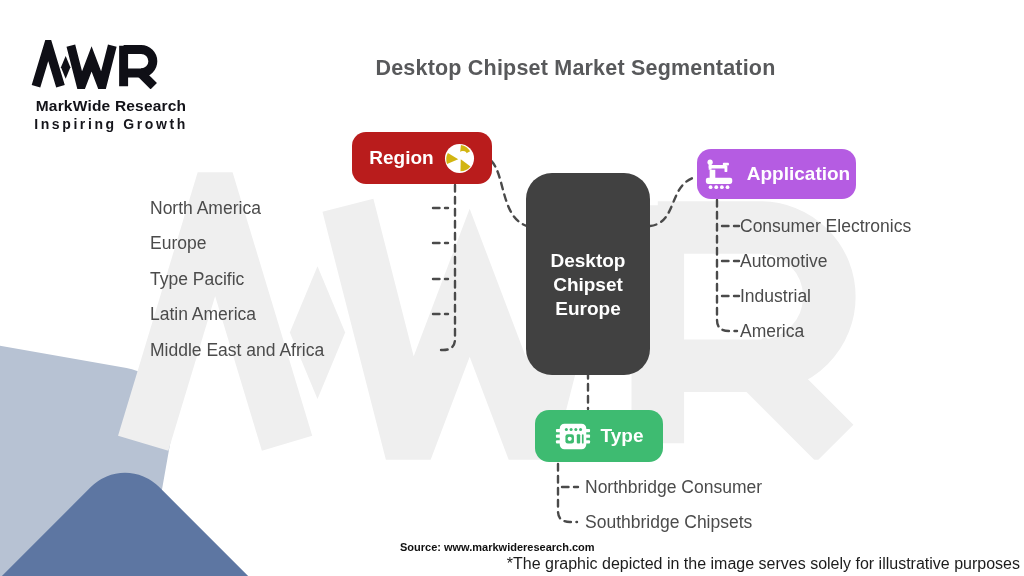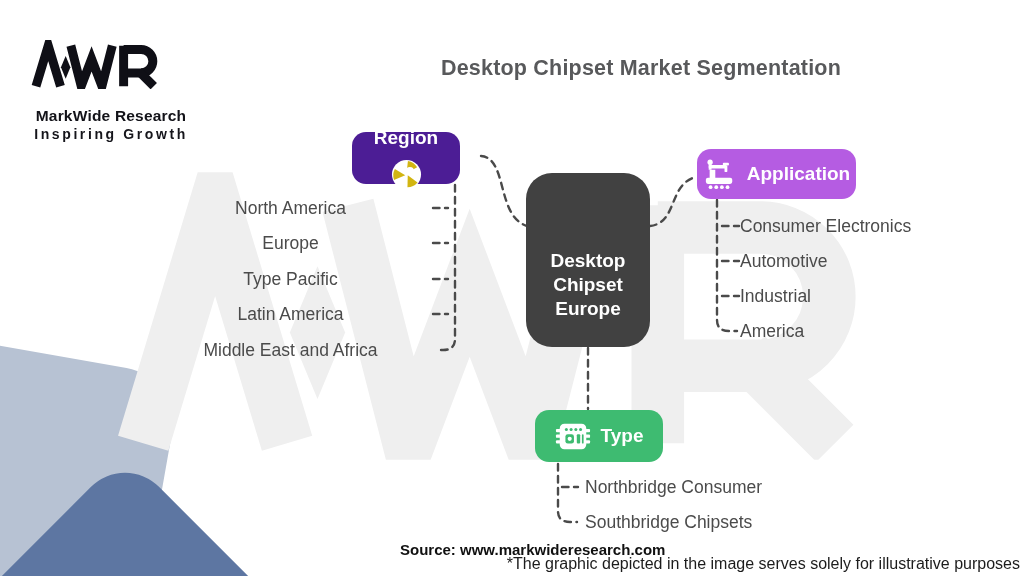--- a/index.html
+++ b/index.html
@@ -17,54 +17,54 @@
     left:-25px;top:515px;width:300px;height:300px;border-radius:48px;
     background:#5d76a2;transform:rotate(45deg);
   }
   
   .watermark{position:absolute;left:110px;top:172px;color:#efefef;}
   .watermark svg{overflow:visible;display:block;}
   
   .logo{position:absolute;left:30px;top:40px;width:162px;text-align:center;}
   .logo-mark{color:#0f0f16;display:block;margin:0 auto;}
   .logo-mark svg{overflow:visible;display:block;}
-  .logo-name{font-size:15.5px;font-weight:bold;color:#121218;letter-spacing:.2px;margin-top:18px;white-space:nowrap;}
+  .logo-name{font-size:15.5px;font-weight:bold;color:#121218;letter-spacing:.2px;margin-top:8px;white-space:nowrap;}
   .logo-tagline{font-size:14px;font-weight:bold;color:#15151b;letter-spacing:2.6px;margin-top:1px;white-space:nowrap;}
   
   .title{
-    position:absolute;left:336px;top:56px;width:505px;text-align:right;
+    position:absolute;left:323px;top:56px;width:505px;text-align:center;
     font-size:21.5px;font-weight:bold;color:#58595b;letter-spacing:.2px;
   }
   
   .connectors{position:absolute;left:0;top:0;}
   
   .node{
     position:absolute;border-radius:14px;display:flex;align-items:center;justify-content:center;
     gap:10px;color:#ffffff;font-size:19px;font-weight:600;
   }
-  .node-region{left:352px;top:132px;width:108px;height:52px;background:#4c1d95;flex-direction:column;}
+  .node-region{left:352px;top:132px;width:140px;height:52px;background:#b91c1c;}
   .node-application{left:697px;top:149px;width:159px;height:50px;background:#b55ce2;}
   .node-type{left:535px;top:410px;width:128px;height:52px;background:#3ebb71;}
   .node .icon{display:flex;align-items:center;}
   .center-node{
-    position:absolute;left:526px;top:173px;width:124px;height:174px;border-radius:26px;
+    position:absolute;left:526px;top:173px;width:124px;height:202px;border-radius:26px;
     background:#414141;color:#ffffff;text-align:center;
     font-size:19px;font-weight:bold;line-height:24px;
     display:flex;flex-direction:column;align-items:center;padding-top:76px;box-sizing:border-box;
   }
   
   .item{position:absolute;font-size:17.5px;color:#4b4b4b;height:22px;line-height:22px;white-space:nowrap;}
-  .items-left .item{left:150px;width:281px;text-align:center;}
+  .items-left .item{left:150px;width:281px;text-align:left;}
   .it-l0{top:197px}.it-l1{top:232px}.it-l2{top:268px}.it-l3{top:303px}.it-l4{top:339px}
   .items-right .item{left:740px;}
   .it-r0{top:215px}.it-r1{top:250px}.it-r2{top:285px}.it-r3{top:320px}
   .items-bottom .item{left:585px;}
   .it-b0{top:476px}.it-b1{top:511px}
   
-  .source{position:absolute;left:400px;top:541px;font-size:15px;font-weight:bold;color:#101010;}
+  .source{position:absolute;left:400px;top:541px;font-size:11px;font-weight:bold;color:#101010;}
   .disclaimer{position:absolute;right:4px;top:555px;font-size:16px;color:#1c1c1c;}
 </style>
 </head>
 <body>
 
 <div class="stage">
 
   <svg width="0" height="0" style="position:absolute">
     <defs>
       <symbol id="mwr-mark" viewBox="0 0 150 52">

